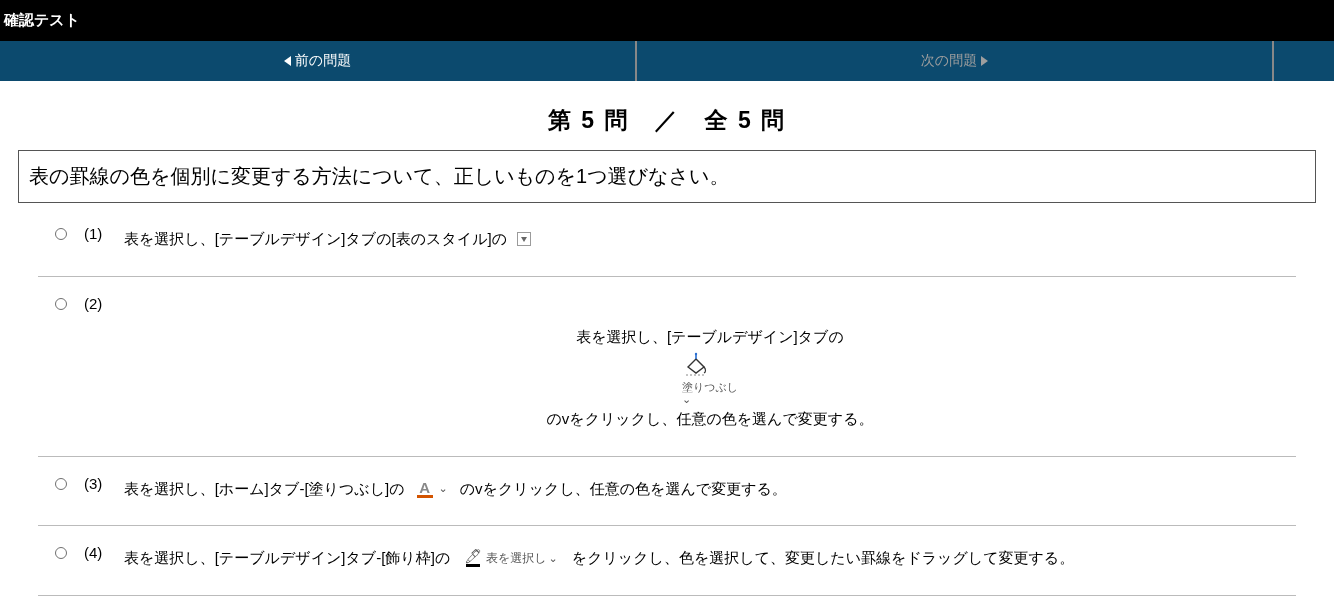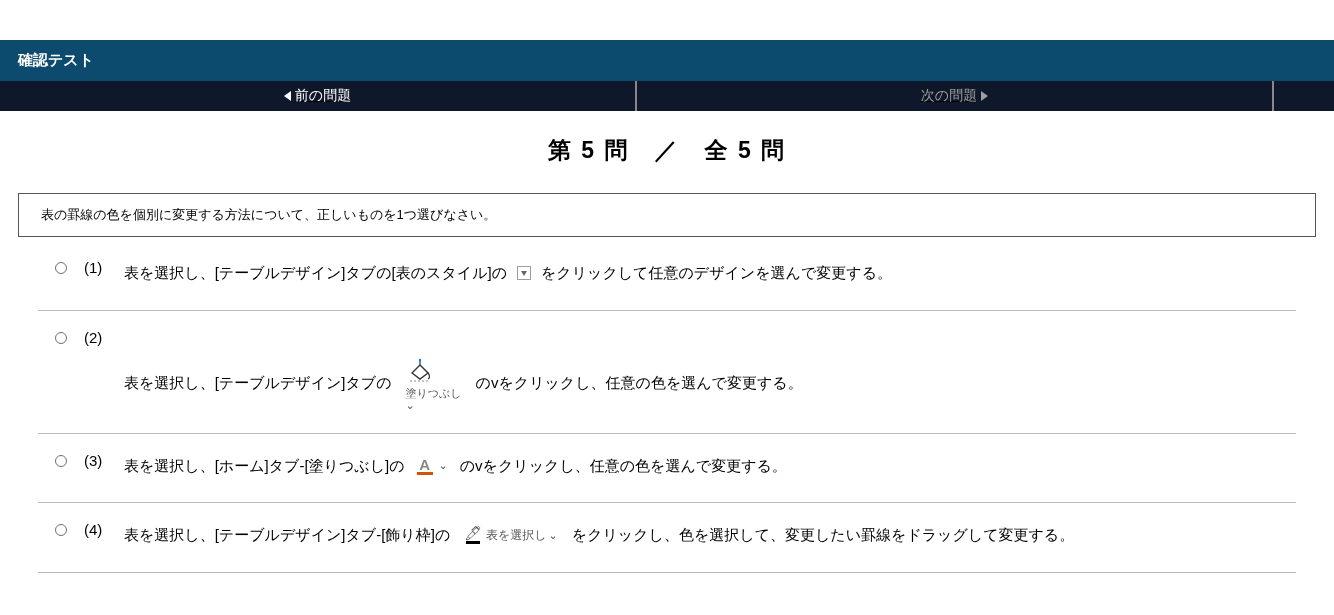--- a/index.html
+++ b/index.html
@@ -4,32 +4,30 @@
 <style>
   * { box-sizing: border-box; margin: 0; padding: 0; }
   body {
     font-family: "Hiragino Kaku Gothic ProN", "Meiryo", sans-serif;
     font-size: 14px;
     background: #fff;
     color: #000;
     width: 1334px;
   }
   .title-bar {
-    background: #0c4a6e;
+    background: #000000;
     color: #fff;
     font-weight: bold;
     font-size: 15px;
-    padding: 11px 18px;
-    margin-top: 40px;
+    padding: 11px 4px;
   }
   .nav-bar {
     display: flex;
-    height: 30px;
-    background: #0f172a;
-    text-decoration: underline;
+    height: 40px;
+    background: #0c4a6e;
   }
   .nav-cell {
     flex: 1;
     display: flex;
     align-items: center;
     justify-content: center;
     color: #fff;
     font-size: 14px;
     cursor: pointer;
     border-right: 2px solid #888;
@@ -38,24 +36,24 @@
   .nav-disabled { color: #9e9e9e; cursor: default; }
   .nav-spacer { flex: 0 0 60px; }
   .counter {
     text-align: center;
     font-weight: bold;
     font-size: 23px;
     letter-spacing: 2px;
     padding: 24px 0 14px 0;
   }
   .question-box {
-    margin: 13px 18px;
+    margin: 0 18px;
     border: 1px solid #555;
-    padding: 12px 22px;
-    font-size: 13px;
+    padding: 12px 10px;
+    font-size: 20px;
   }
   .answers {
     margin: 16px 38px 0 38px;
   }
   .answer-row {
     display: flex;
     align-items: flex-start;
     padding: 18px 0 22px 0;
     border-bottom: 1px solid #bbb;
   }
@@ -232,32 +230,31 @@
 
   <div class="answer-row">
     <div class="radio-col">
       <span class="radio"></span>
     </div>
     <div class="num-col">(1)</div>
     <div class="text-col">
       <span class="inline-flow">
         <span>表を選択し、[テーブルデザイン]タブの[表のスタイル]の</span>
         <span class="dropbox"></span>
-        <span>をクリックして任意のデザインを選んで変更する。</span>
       </span>
     </div>
   </div>
 
   <div class="answer-row">
     <div class="radio-col">
       <span class="radio"></span>
     </div>
     <div class="num-col">(2)</div>
     <div class="text-col">
-      <div class="inline-flow" style="margin-top:28px;">
+      <div class="inline-flow" style="margin-top:28px;flex-direction:column;">
         <span>表を選択し、[テーブルデザイン]タブの</span>
         <span class="fill-tool">
           <span class="bucket">
             <svg viewBox="0 0 28 28" width="28" height="28">
               <path d="M6 16 L14 8 L22 16 L14 22 Z" fill="none" stroke="#333" stroke-width="1.4"></path>
               <path d="M14 8 L14 3" stroke="#2a6fd1" stroke-width="1.6"></path>
               <circle cx="14" cy="3" r="1.2" fill="#2a6fd1"></circle>
               <path d="M22 16 C24 18 24 21 22 22" fill="none" stroke="#333" stroke-width="1.2"></path>
               <line x1="4" y1="24" x2="24" y2="24" stroke="#888" stroke-width="1" stroke-dasharray="2 2"></line>
             </svg>

